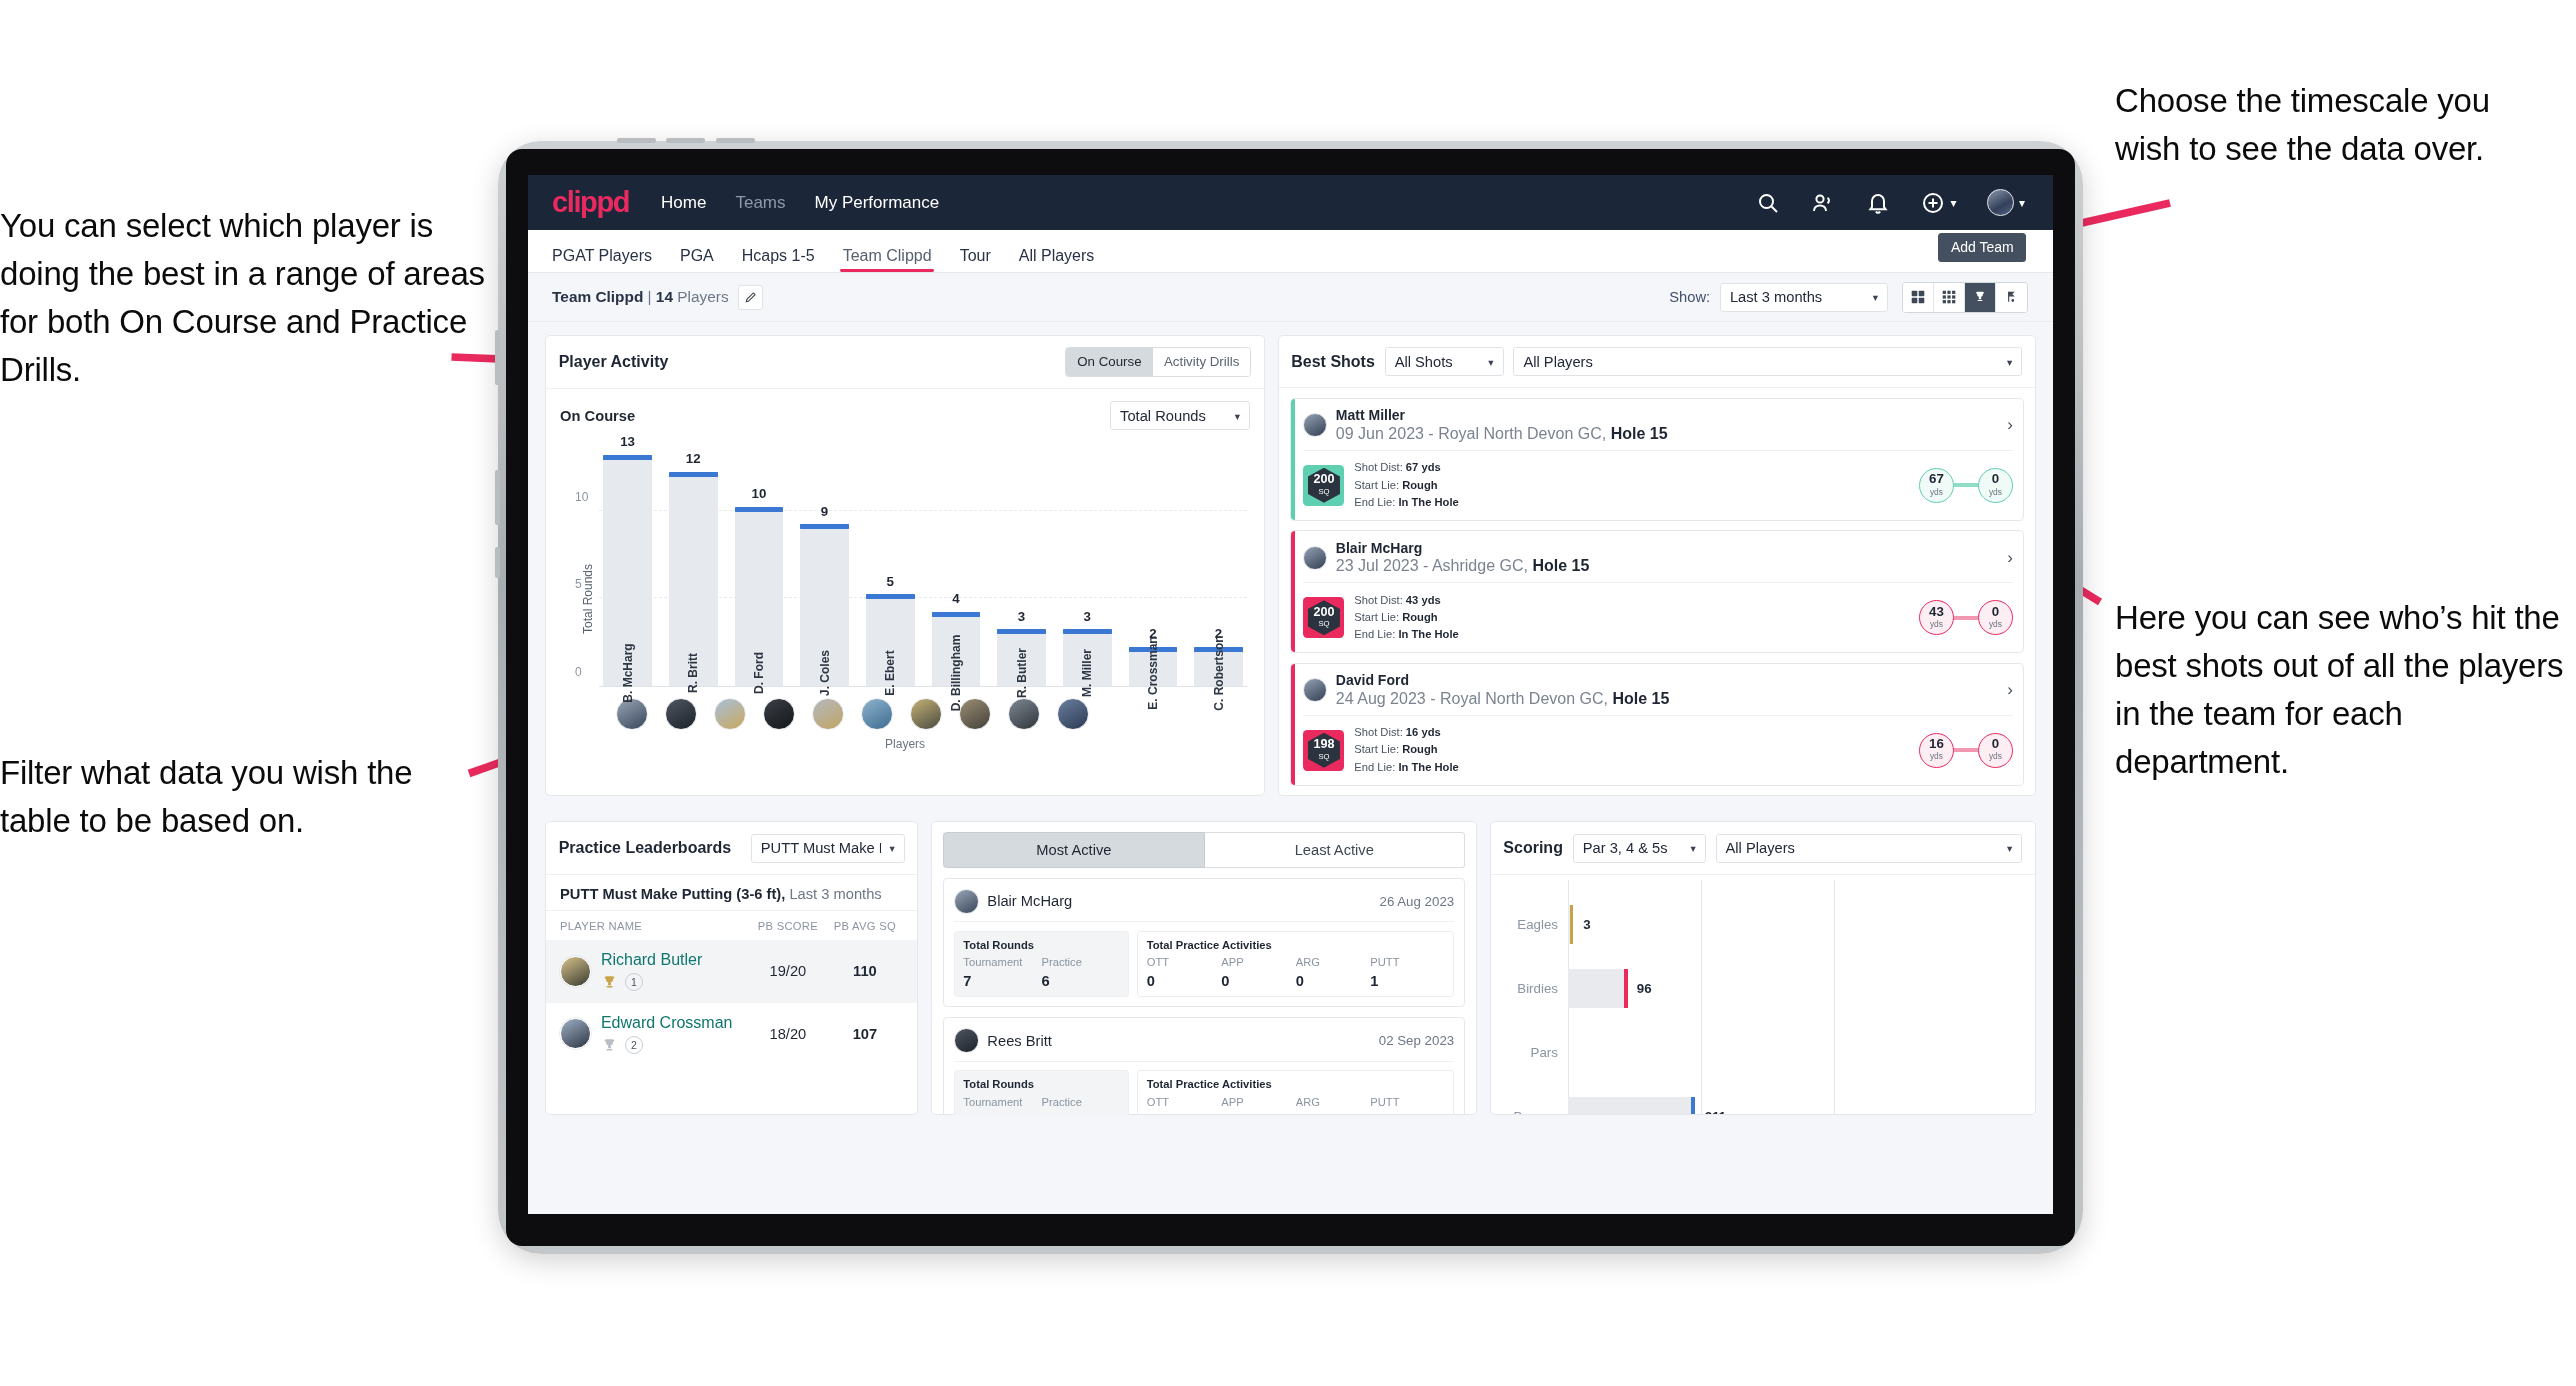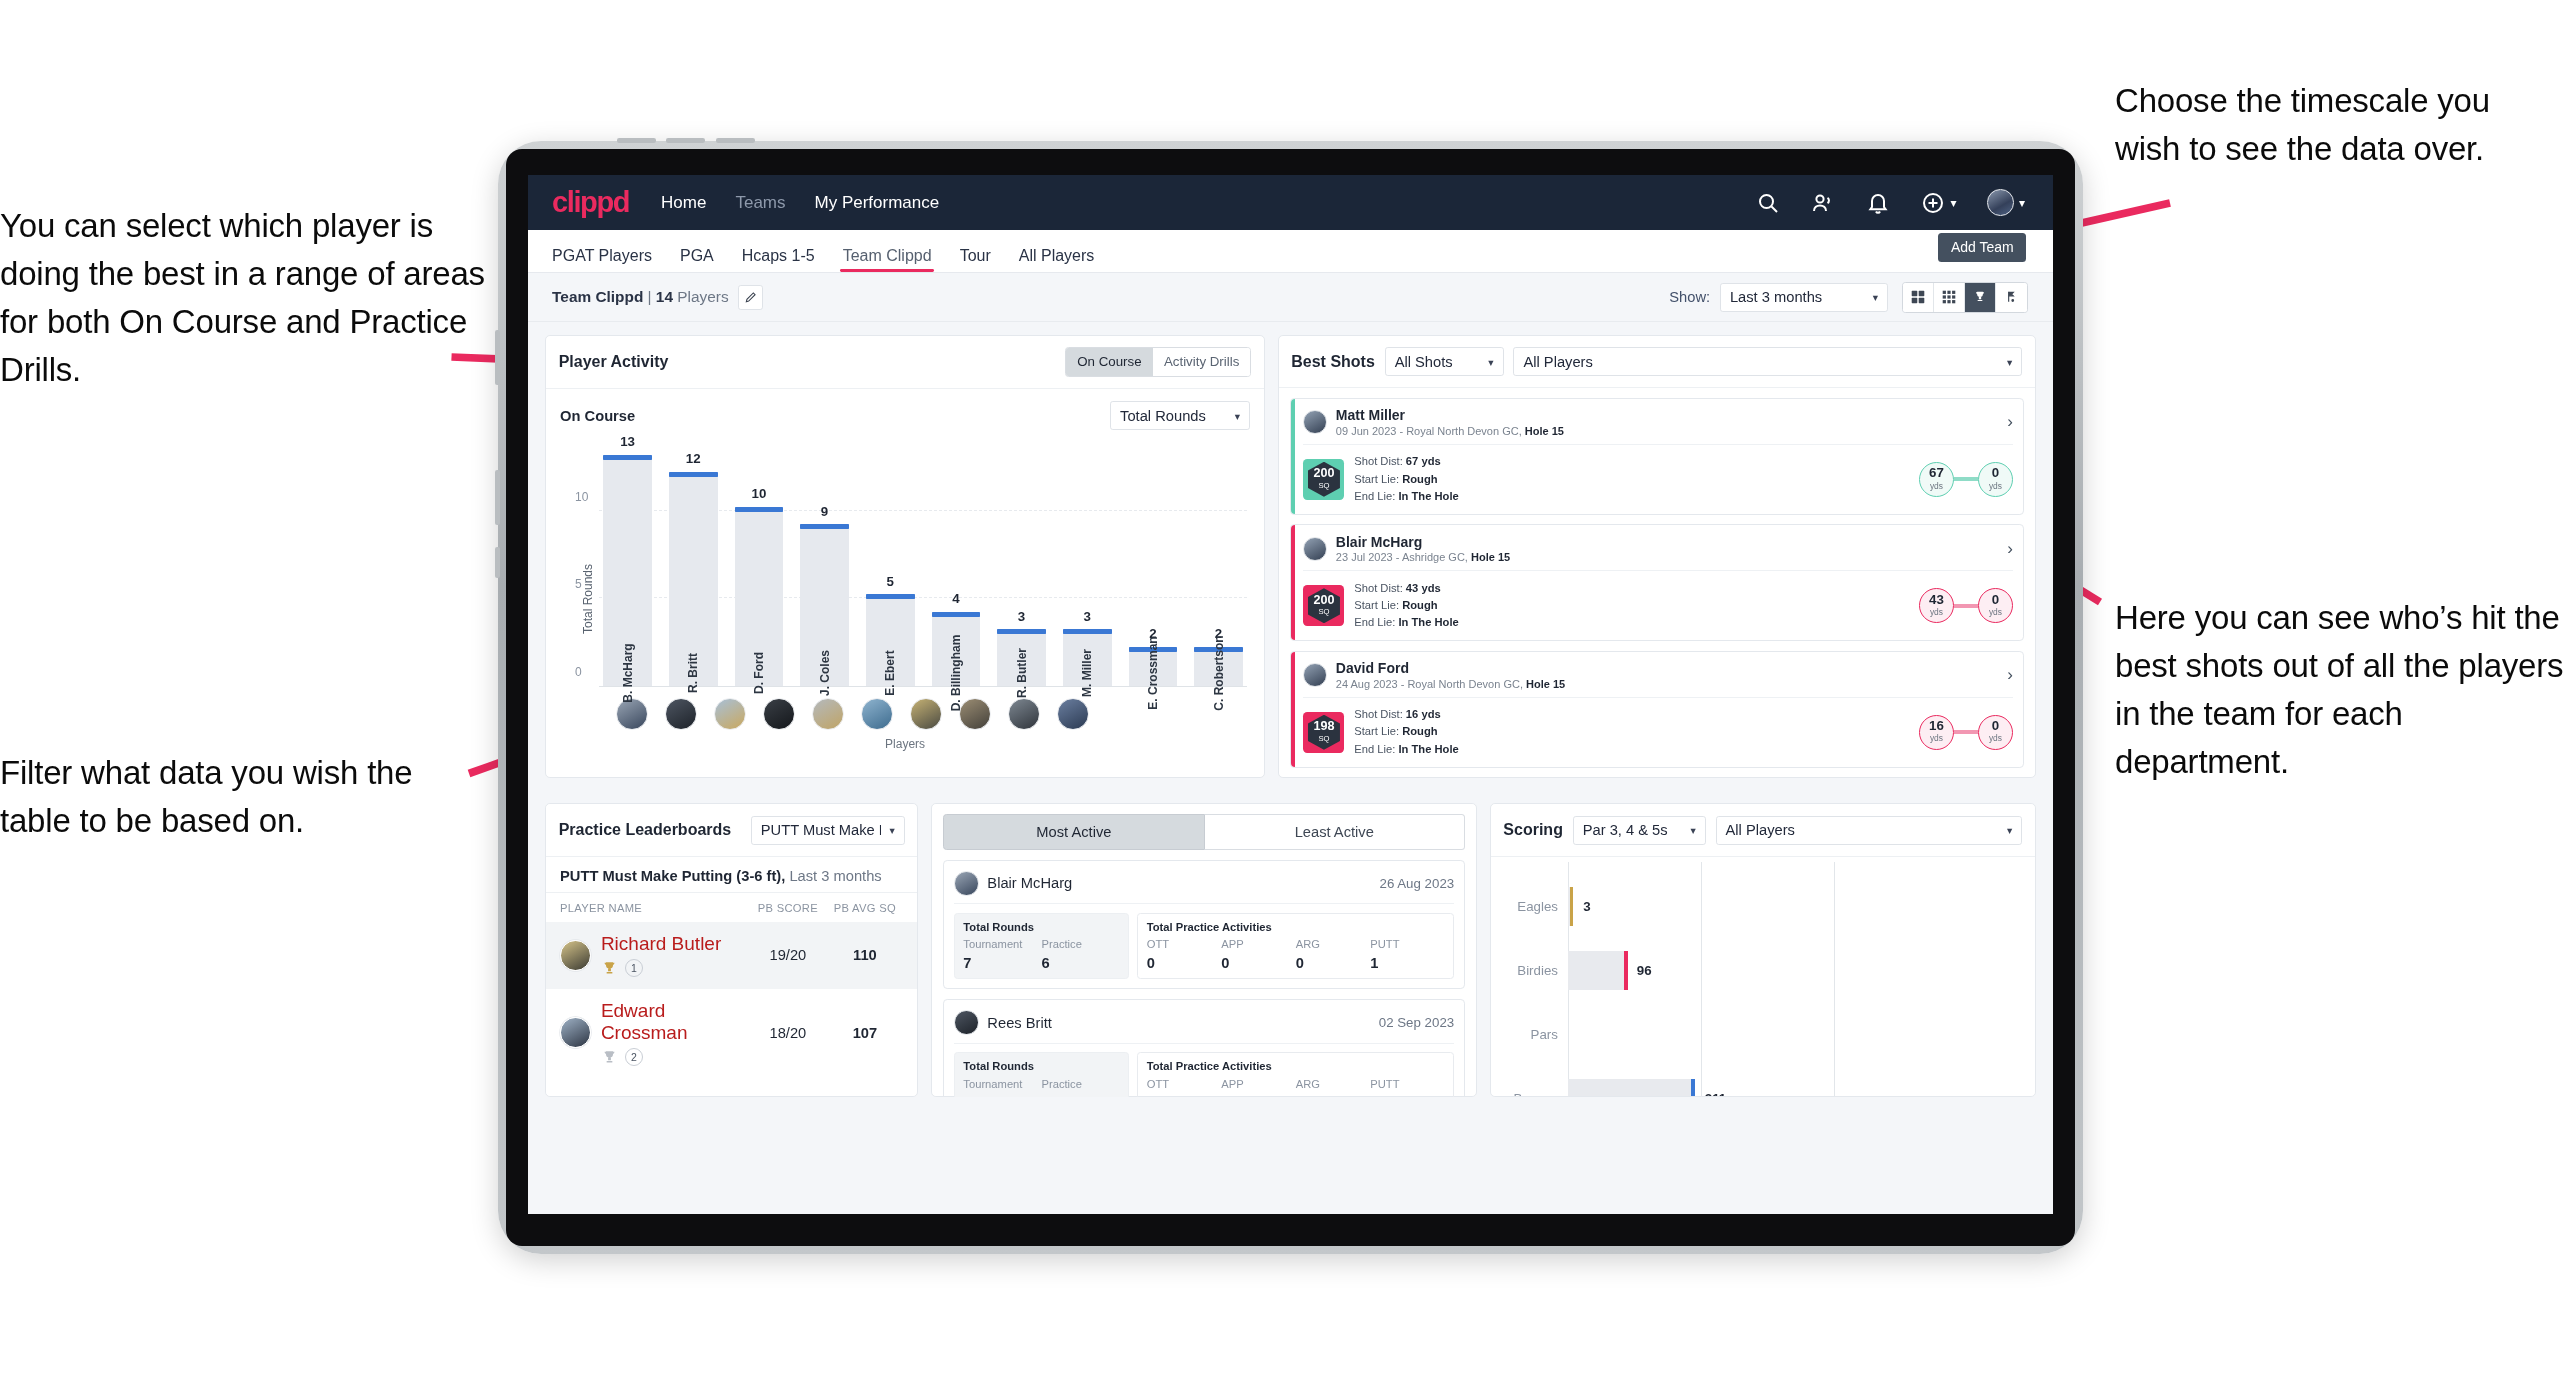--- a/index.html
+++ b/index.html
@@ -195,21 +195,21 @@
   }
   .shot::before {
     content:""; position:absolute; left:0; top:0; bottom:0; width:4.2px;
     border-radius: 4.2px 0 0 4.2px;
   }
   .shot.teal::before { background:#5ecfb1; }
   .shot.pink::before { background:#ea2a5f; }
   .shot-top { display:flex; align-items:center; gap:8.4px; padding-bottom:7px; border-bottom:0.7px solid #eef1f4; }
   .shot-av { width:24px;height:24px;border-radius:50%;border:0.7px solid #e3e6ea; flex:0 0 24px; }
   .shot-name { font-size:14px; font-weight:700; color:#1f2633; }
-  .shot-meta { font-size:11px; color:#7a838f; margin-top:1.4px; }
+  .shot-meta { font-size:16px; color:#7a838f; margin-top:1.4px; }
   .shot-meta b { color:#1f2633; }
   .chev-r { margin-left:auto; color:#44505f; font-size:17px; }
   .shot-body { display:flex; align-items:center; gap:9.8px; padding-top:8.4px; }
   .sqbox {
     width:41px;height:41px;border-radius:4.2px; flex:0 0 41px;
     display:flex;align-items:center;justify-content:center;
   }
   .sqbox.teal { background:#5ecfb1; }
   .sqbox.pink { background:#ea2a5f; }
   .hexa {
@@ -242,21 +242,21 @@
   .pl-head {
     display:flex; padding: 8.4px 14px; font-size:11.2px; color:#8b94a1; letter-spacing:0.3px;
   }
   .pl-head .c1 { flex:1; }
   .pl-head .c2 { width:77px; text-align:center; }
   .pl-head .c3 { width:77px; text-align:center; }
   .pl-row { display:flex; align-items:center; padding: 11.2px 14px; }
   .pl-row.hl { background:#f2f4f6; }
   .pl-player { flex:1; display:flex; align-items:center; gap:9.8px; }
   .pl-av { width:31px;height:31px;border-radius:50%;border:1.4px solid #fff; box-shadow:0 0 0 0.7px #e2e5e9; flex:0 0 31px; }
-  .pl-name { font-size:19px; color:#b91c1c; }
+  .pl-name { font-size:16px; color:#0f766e; }
   .pl-badges { display:flex; align-items:center; gap:7px; margin-top:4.2px; }
   .rankpill {
     width:18px;height:18px;border-radius:50%; border:0.7px solid #c9ced5;
     font-size:10.5px; color:#4a5462; display:flex;align-items:center;justify-content:center;
   }
   .pl-c2 { width:77px; text-align:center; font-size:14.7px; color:#1f2633; }
   .pl-c3 { width:77px; text-align:center; font-size:14.7px; font-weight:700; color:#1f2633; }
 
   
   .ma-card { flex:1; display:flex; flex-direction:column; }

